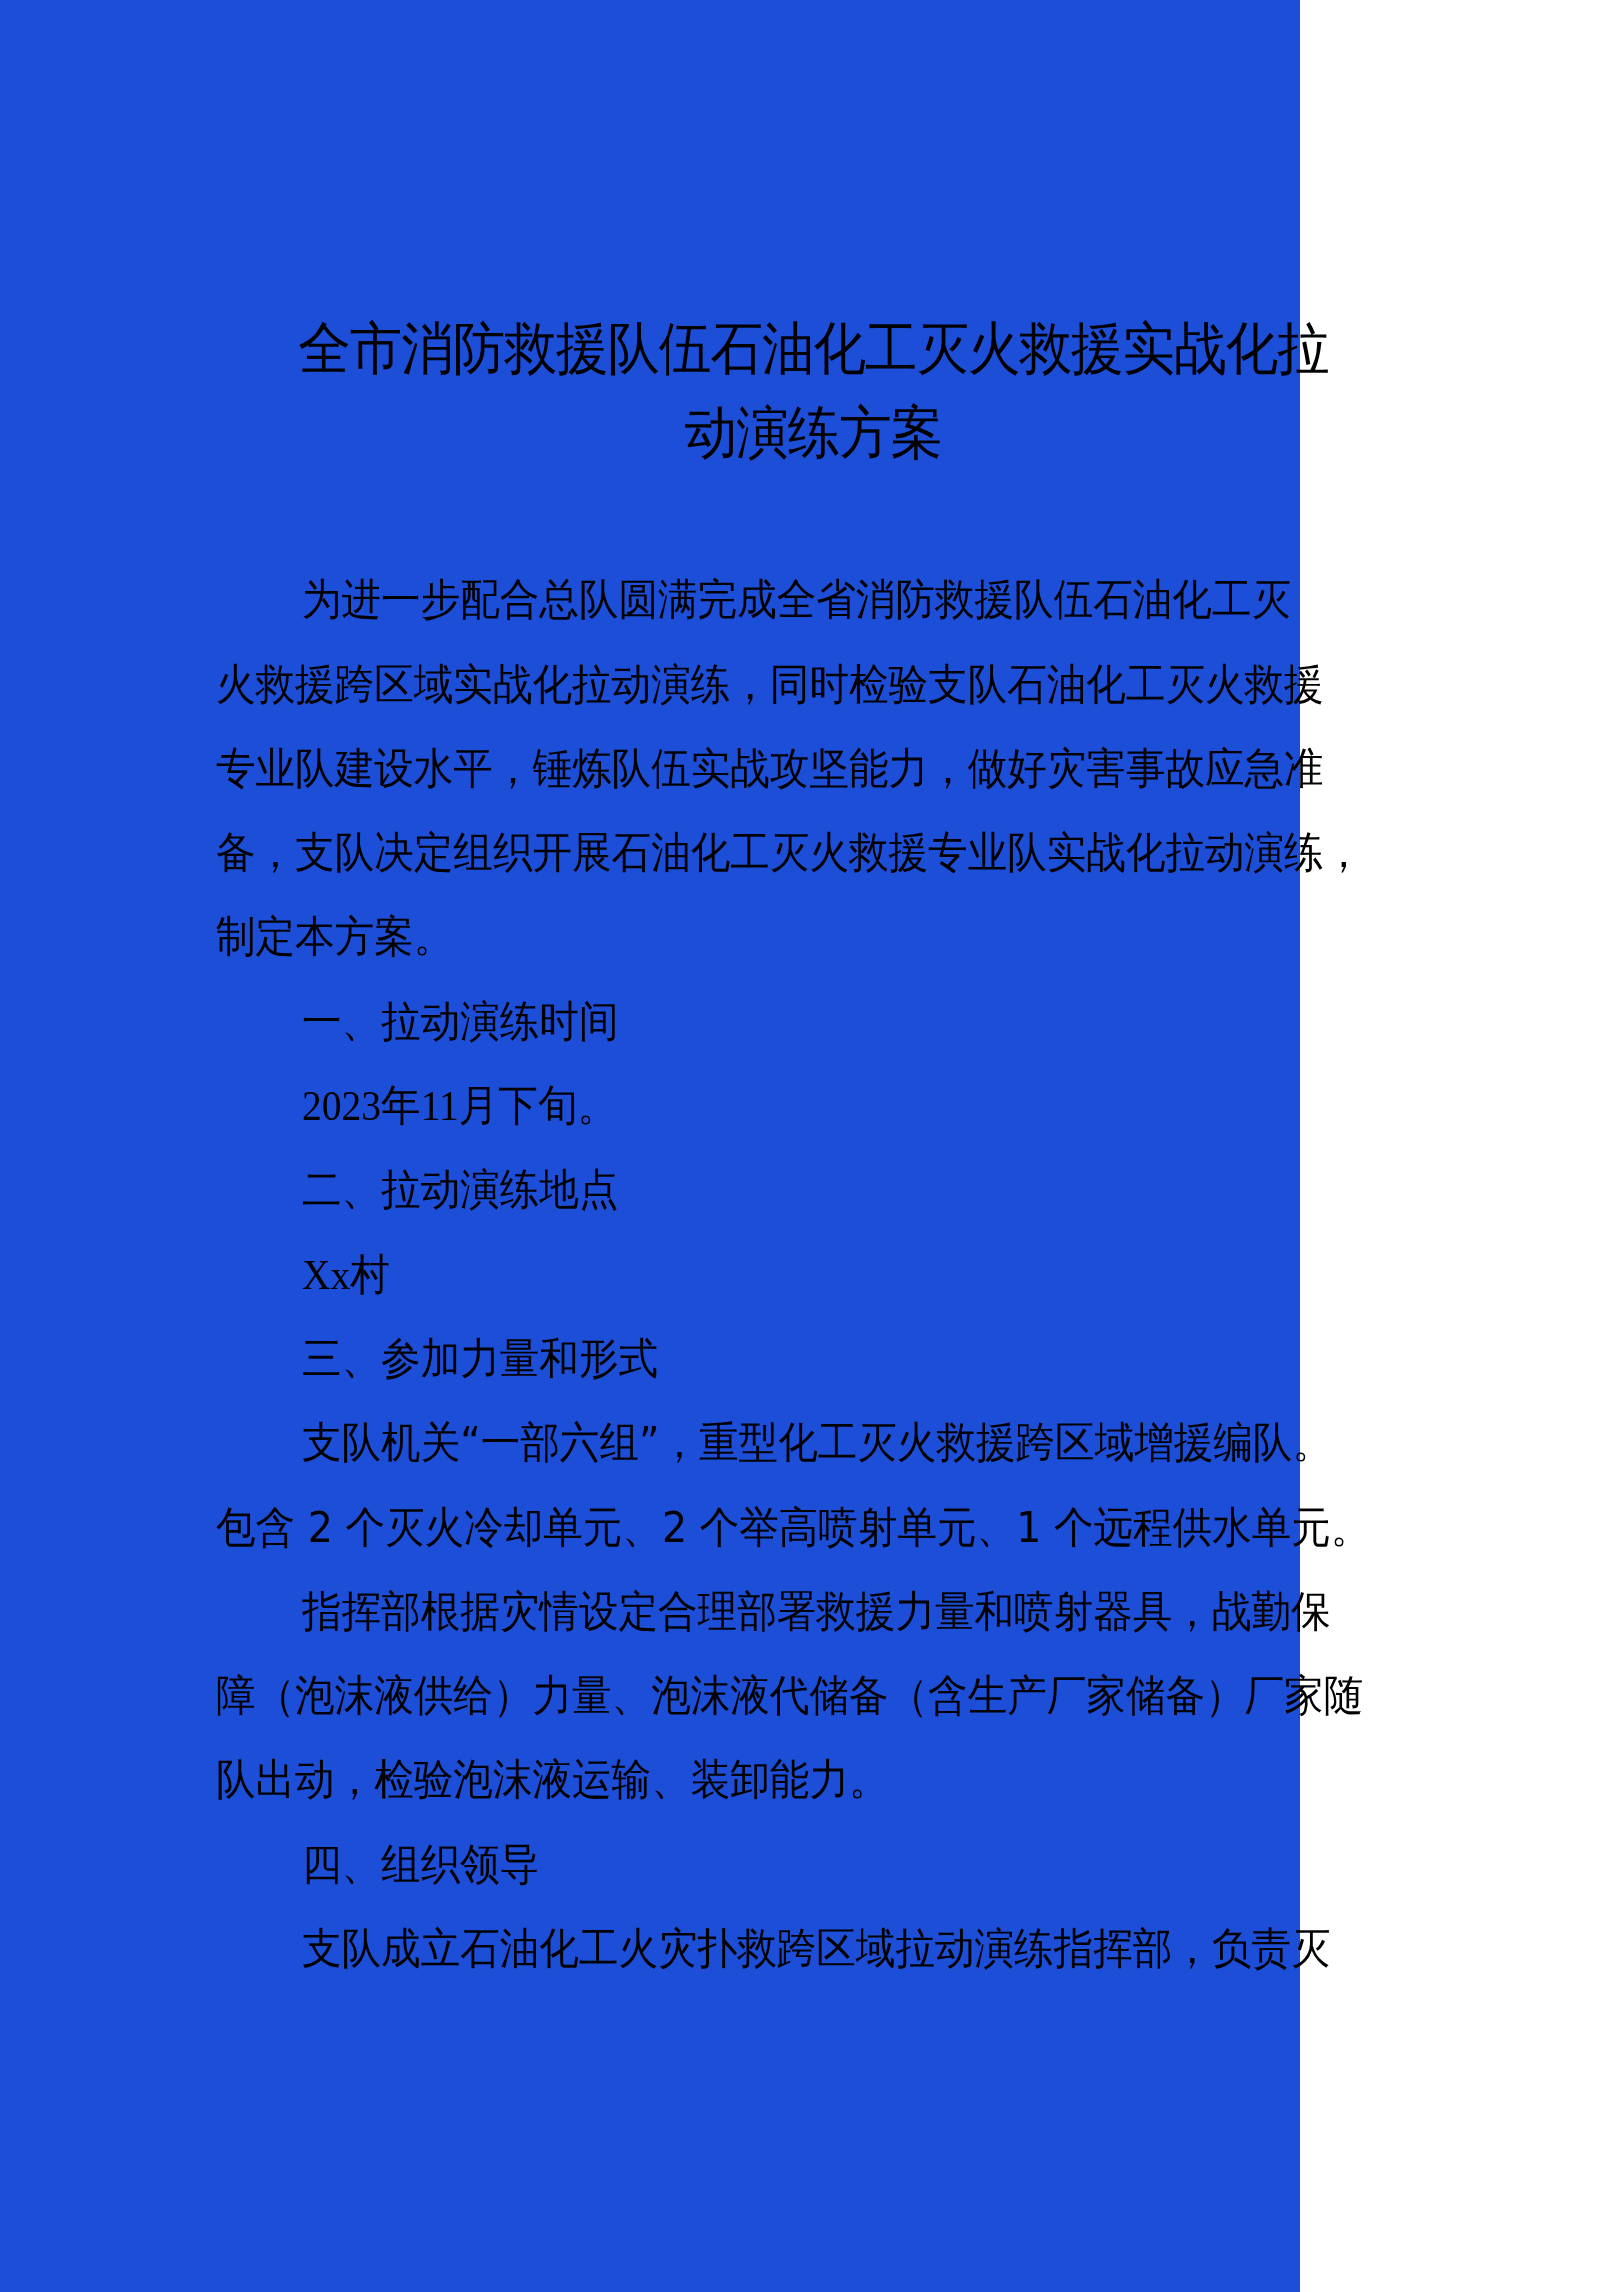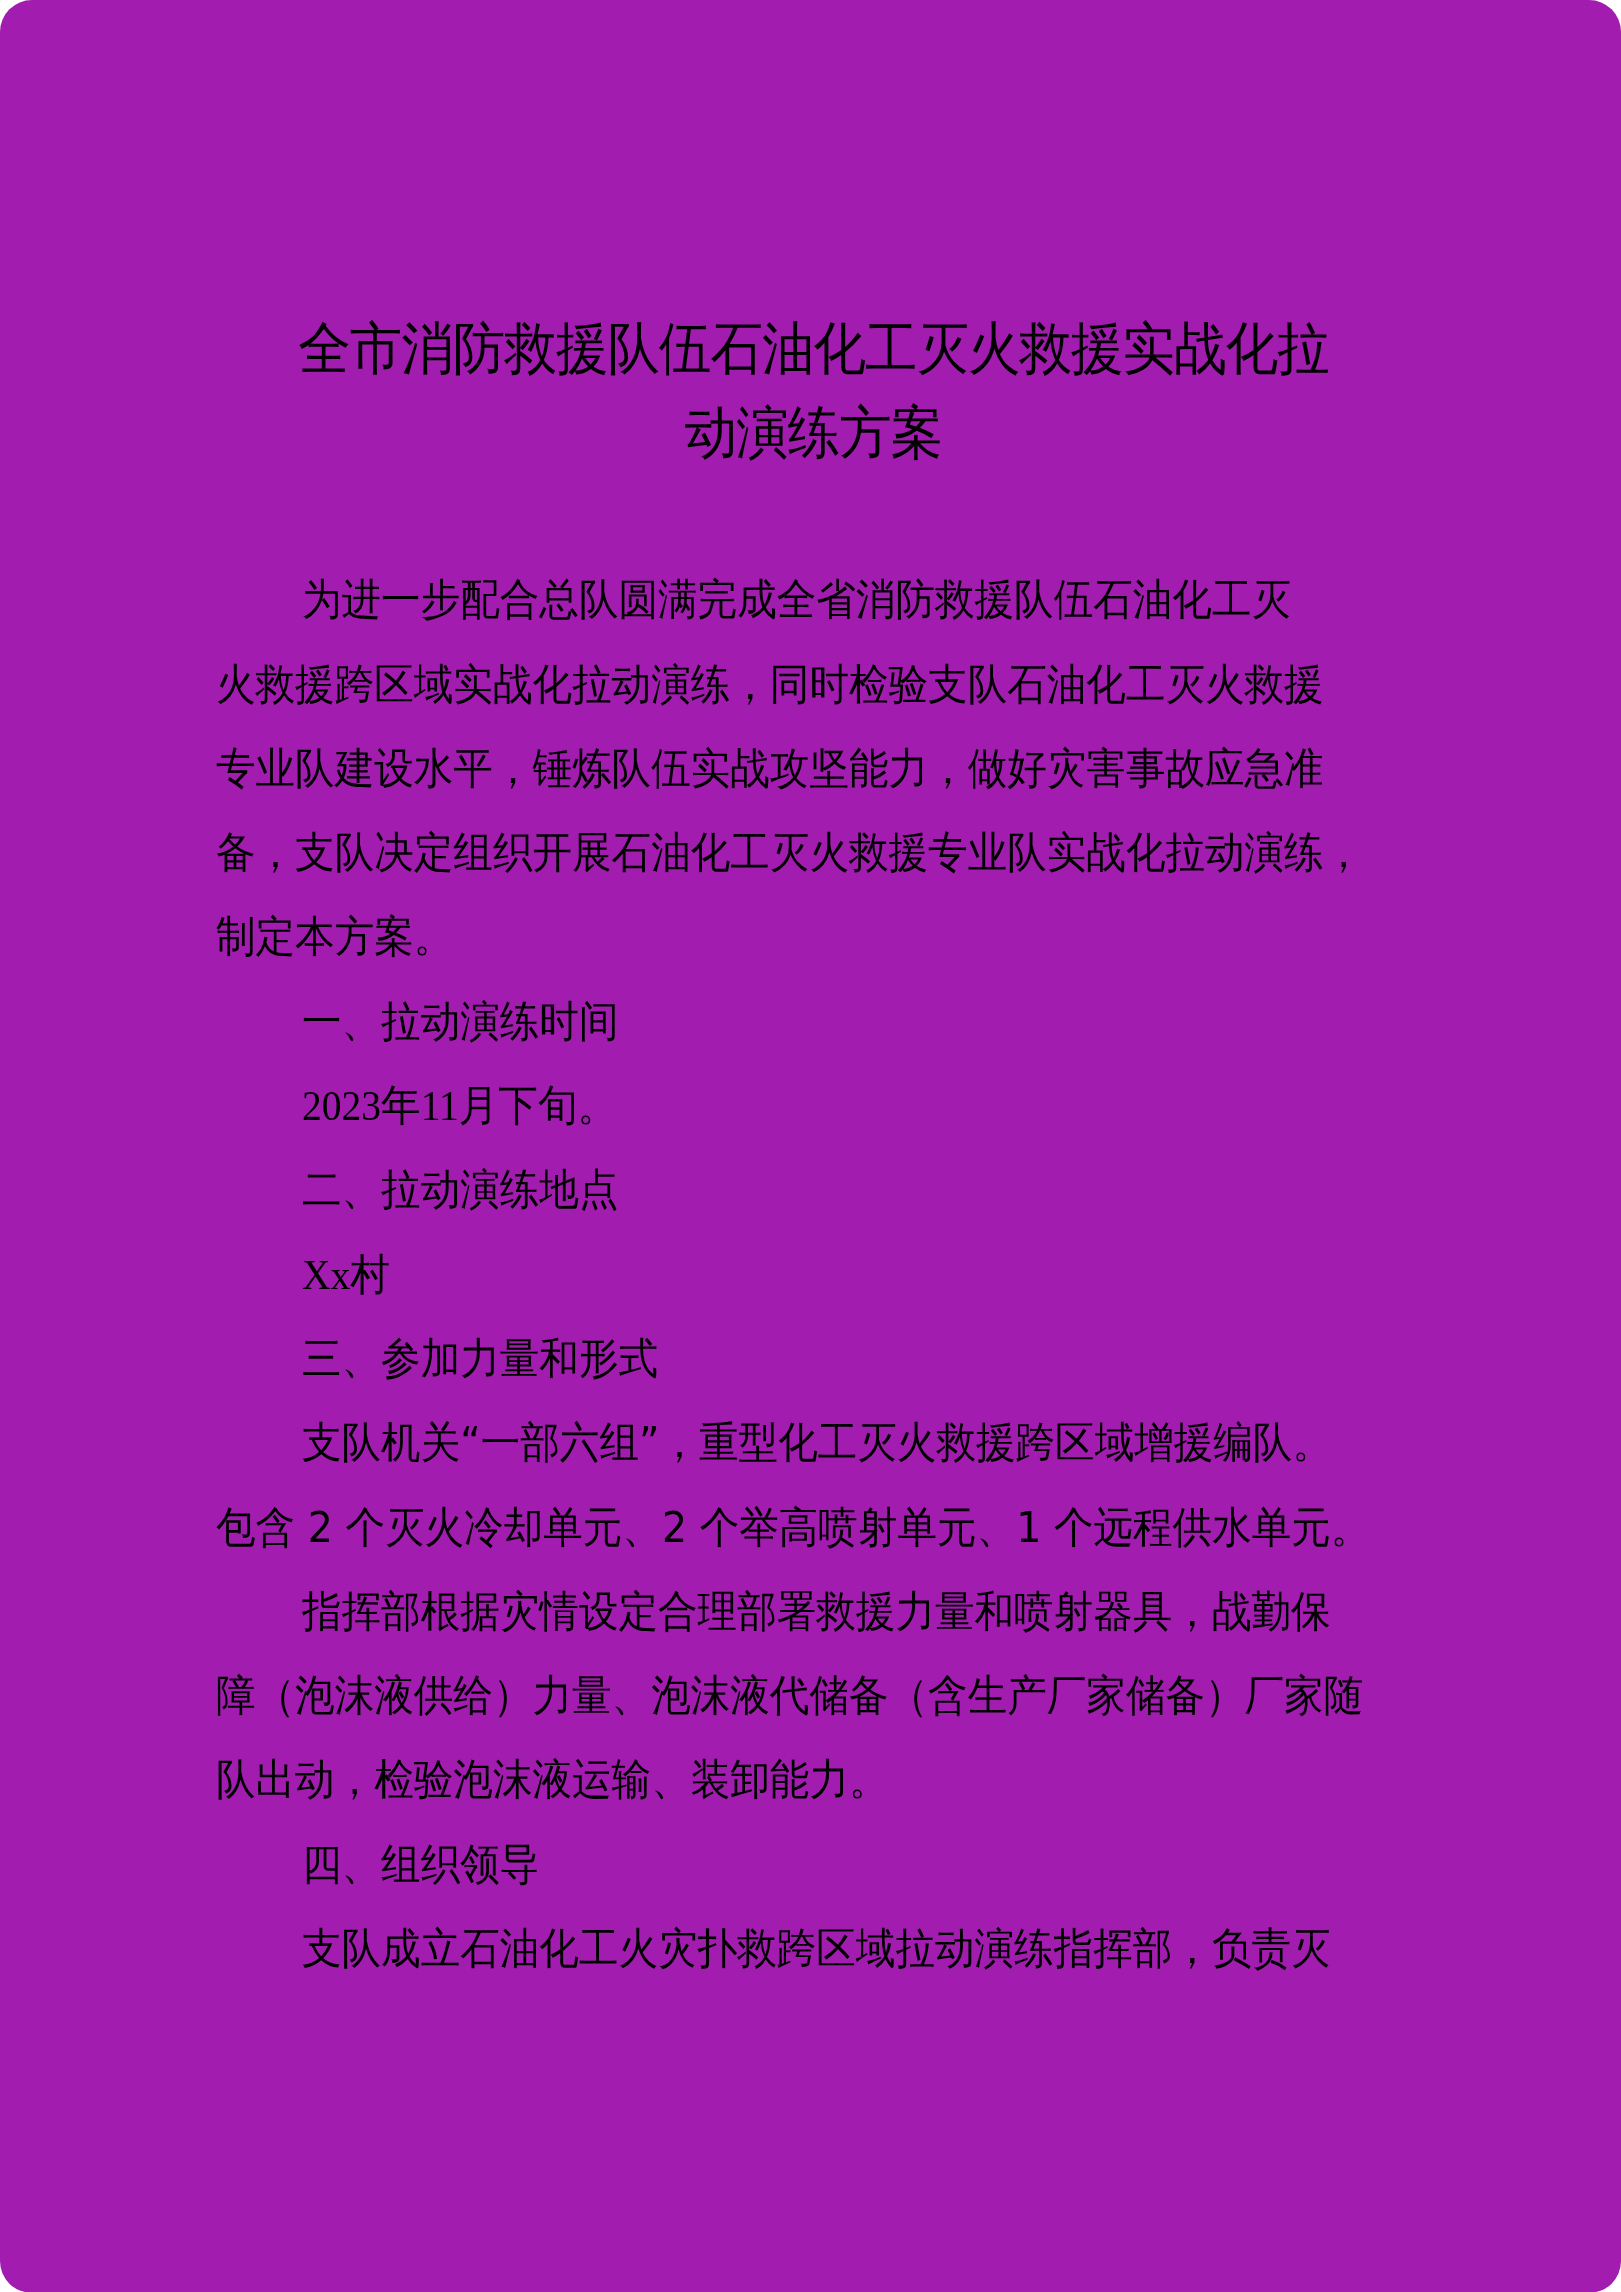--- a/index.html
+++ b/index.html
@@ -11,24 +11,23 @@
       width: 1621px;
       height: 2293px;
       position: relative;
       overflow: hidden;
       color: #000000;
       font-family: "DejaVu Sans", "Liberation Sans", sans-serif;
     }
     .page {
       position: absolute;
       left: 0; top: 0;
-      width: 1621px;
+      width: 1300px;
       height: 2293px;
-      background: #a21caf;
-      border-radius: 32px;
+      background: #1d4ed8;
     }
     .title {
       position: absolute;
       left: 196px;
       width: 1235px;
       text-align: center;
       font-size: 57px;
       line-height: 1;
       letter-spacing: -1px;
       transform: scaleX(0.92);

